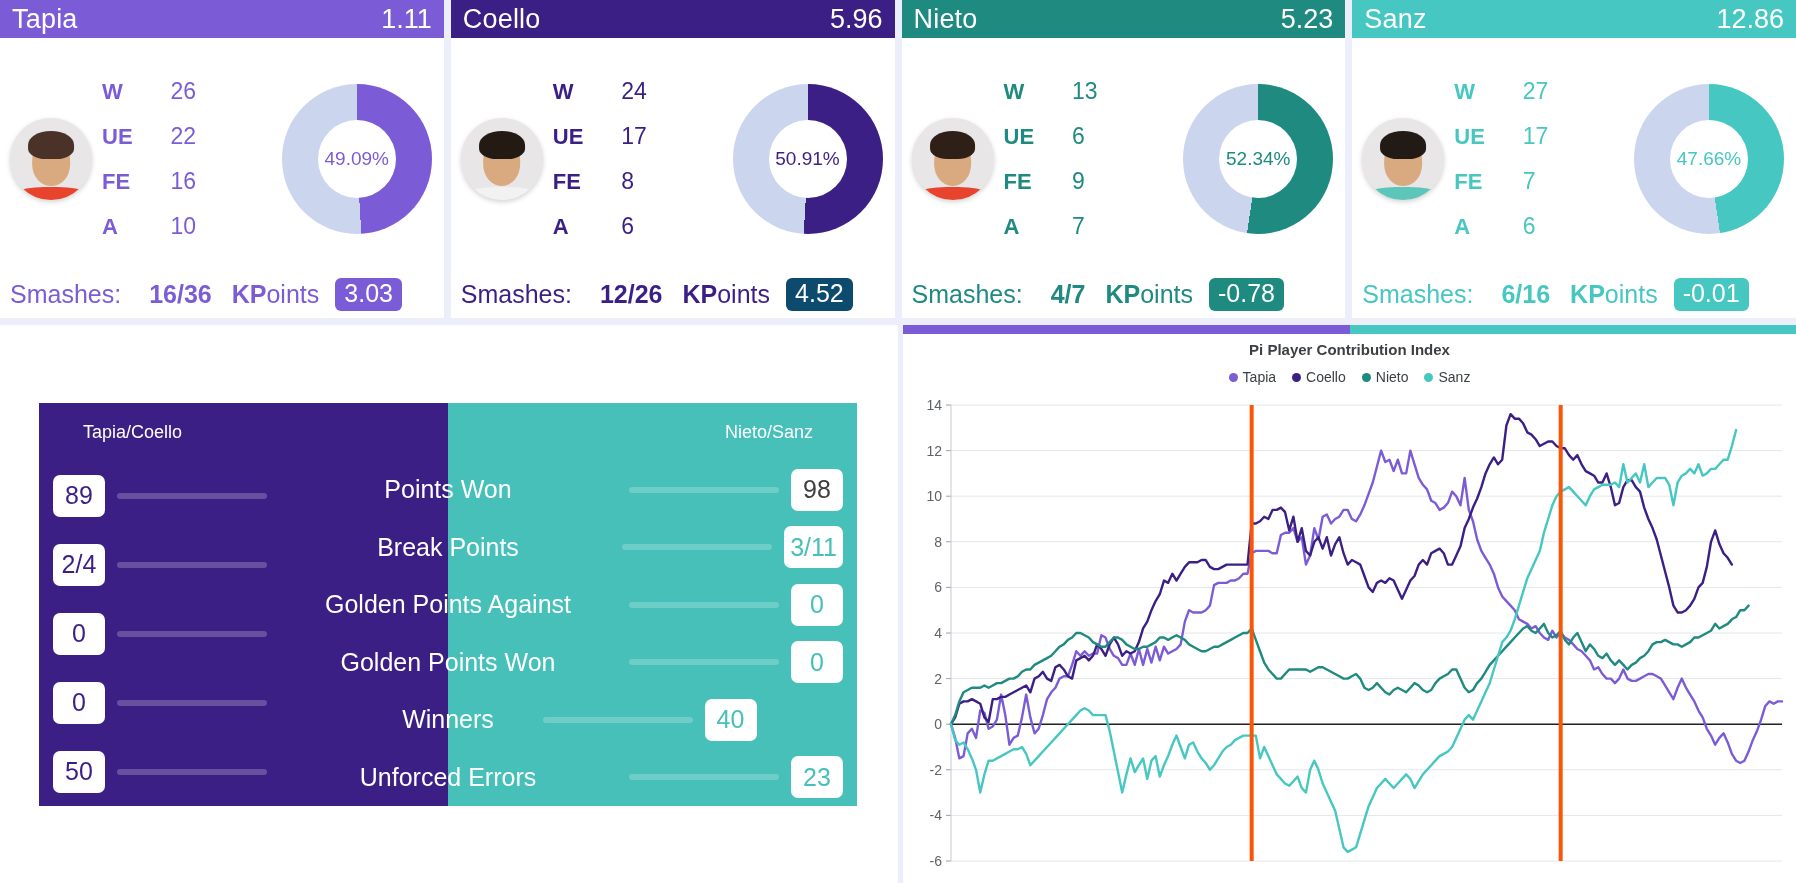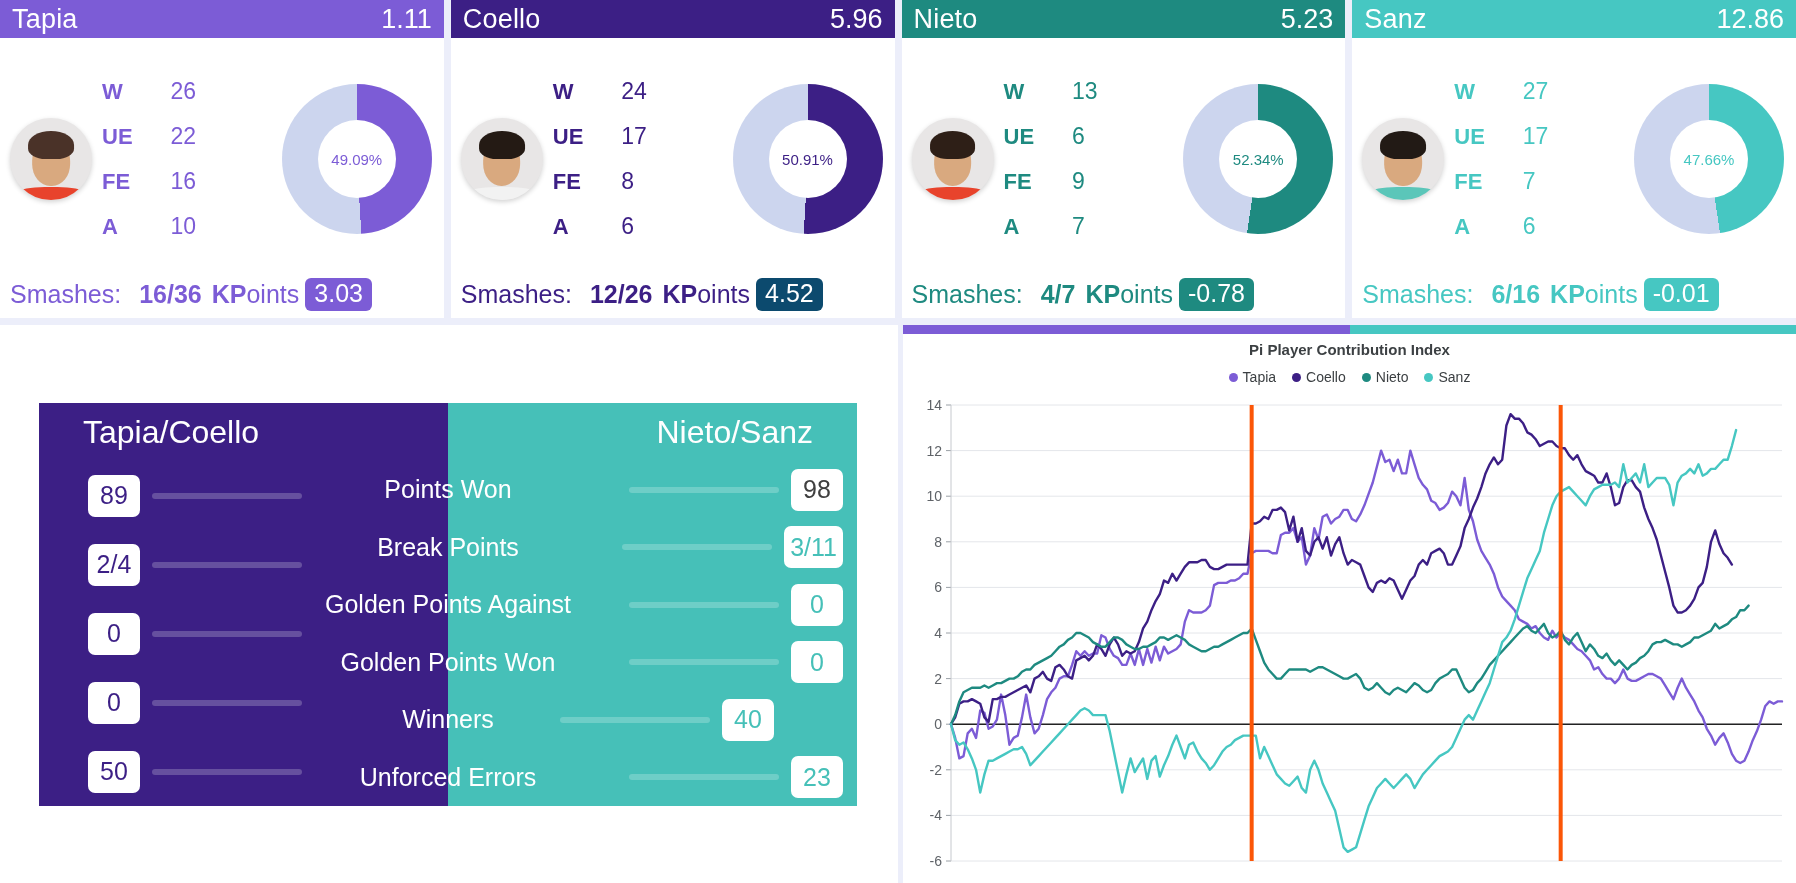--- a/index.html
+++ b/index.html
@@ -50,26 +50,26 @@
   .st-lab{font-size:22px;font-weight:bold;text-align:left;line-height:45px;}
   .st-val{font-size:23px;font-weight:400;text-align:left;line-height:45px;}
 
   .donut-wrap{margin-left:auto;margin-right:4px;position:relative;
     width:150px;height:150px;flex:0 0 auto;}
   .donut{width:150px;height:150px;border-radius:50%;}
   .donut-hole{
     position:absolute;left:50%;top:50%;transform:translate(-50%,-50%);
     width:78px;height:78px;border-radius:50%;background:#fff;
     display:flex;align-items:center;justify-content:center;
-    font-size:15px;
+    font-size:19px;
   }
 
   .pcard-foot{
     height:42px;display:flex;align-items:center;
-    padding:0 8px 6px 10px;box-sizing:border-box;gap:0;
+    padding:0 8px 6px 10px;box-sizing:border-box;gap:10px;
     font-size:25px;white-space:nowrap;
   }
   .sm-label{font-weight:400;}
   .sm-val{font-weight:bold;margin-left:18px;}
   .kp-label{font-weight:400;margin-left:10px;}
   .kp-label b{font-weight:bold;}
   .kp-badge{
     color:#fff;border-radius:6px;padding:1px 9px 3px 9px;font-size:25px;
     margin-left:6px;
   }
@@ -79,28 +79,28 @@
     position:absolute;left:0;top:325px;width:898px;height:558px;
     background:#ffffff;box-sizing:border-box;
   }
   .cmp-table{
     position:absolute;left:39px;top:78px;width:818px;height:403px;
     display:flex;overflow:hidden;
   }
   .cmp-half{flex:1 1 0;position:relative;}
   .cmp-head{
     position:absolute;top:0;left:0;right:0;height:58px;
-    display:flex;align-items:center;color:#fff;font-size:32px;
+    display:flex;align-items:center;color:#fff;font-size:18px;
   }
   .cmp-head.left{justify-content:flex-start;padding-left:44px;}
   .cmp-head.right{justify-content:flex-end;padding-right:44px;}
 
   .cmp-rows{
     position:absolute;left:0;top:58px;right:0;bottom:0;
-    display:flex;flex-direction:column;margin-left:35px;
+    display:flex;flex-direction:column;
   }
   .pill{
     background:#fff;border-radius:7px;height:42px;min-width:52px;
     display:flex;align-items:center;justify-content:center;
     font-size:25px;padding:0 6px;box-sizing:border-box;
   }
   .pill.l{margin-left:14px;}
   .pill.r{margin-right:14px;}
   .bar{height:6px;background:rgba(255,255,255,.22);border-radius:3px;}
   .bar.l{margin-left:12px;margin-right:8px;}

